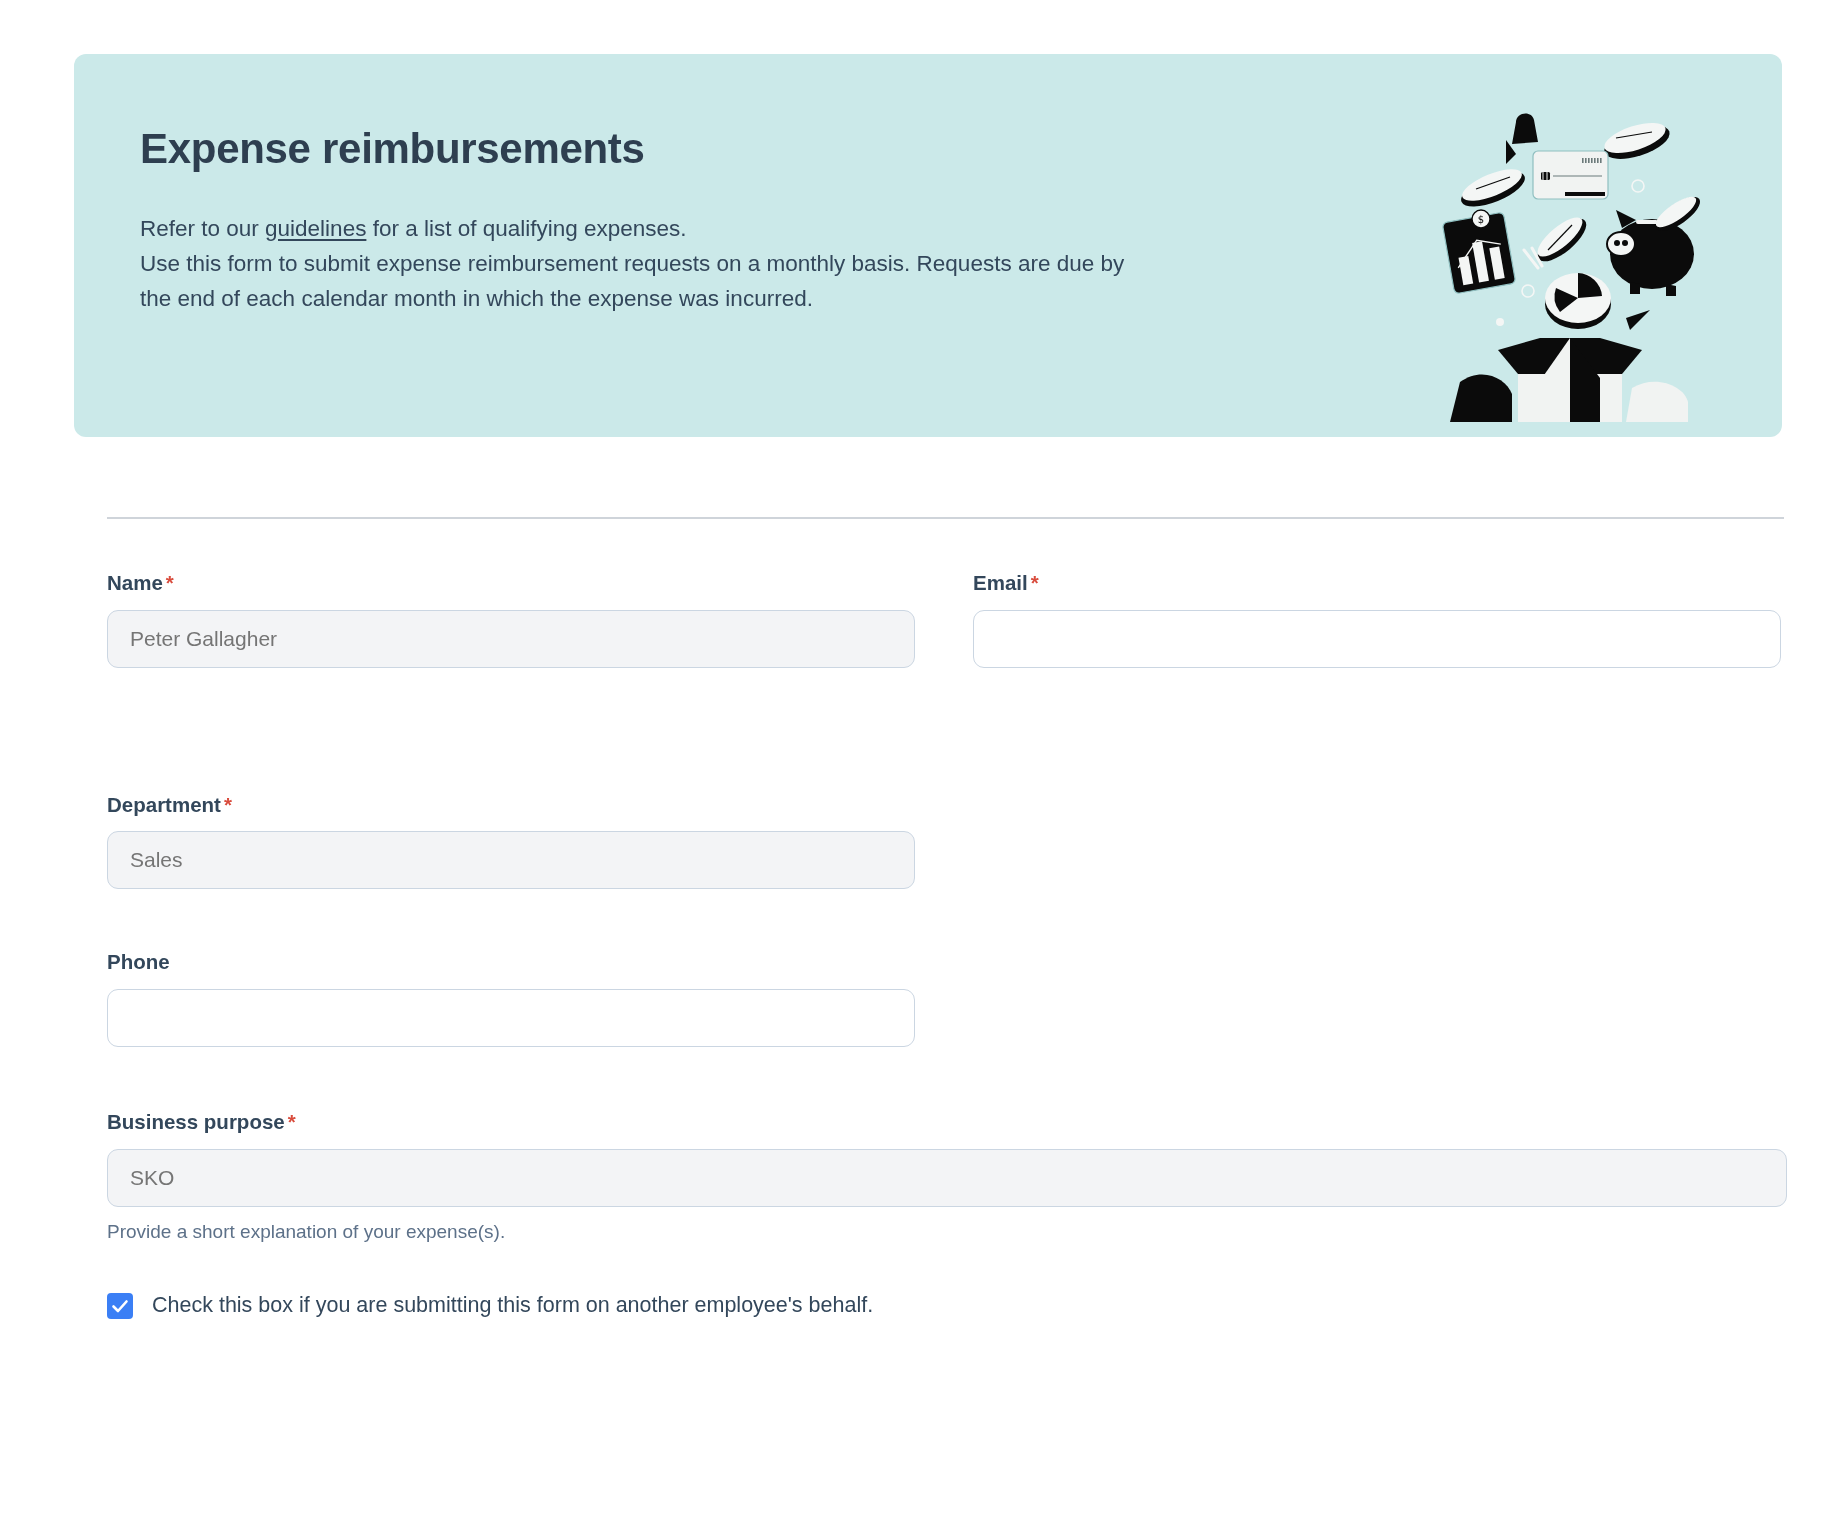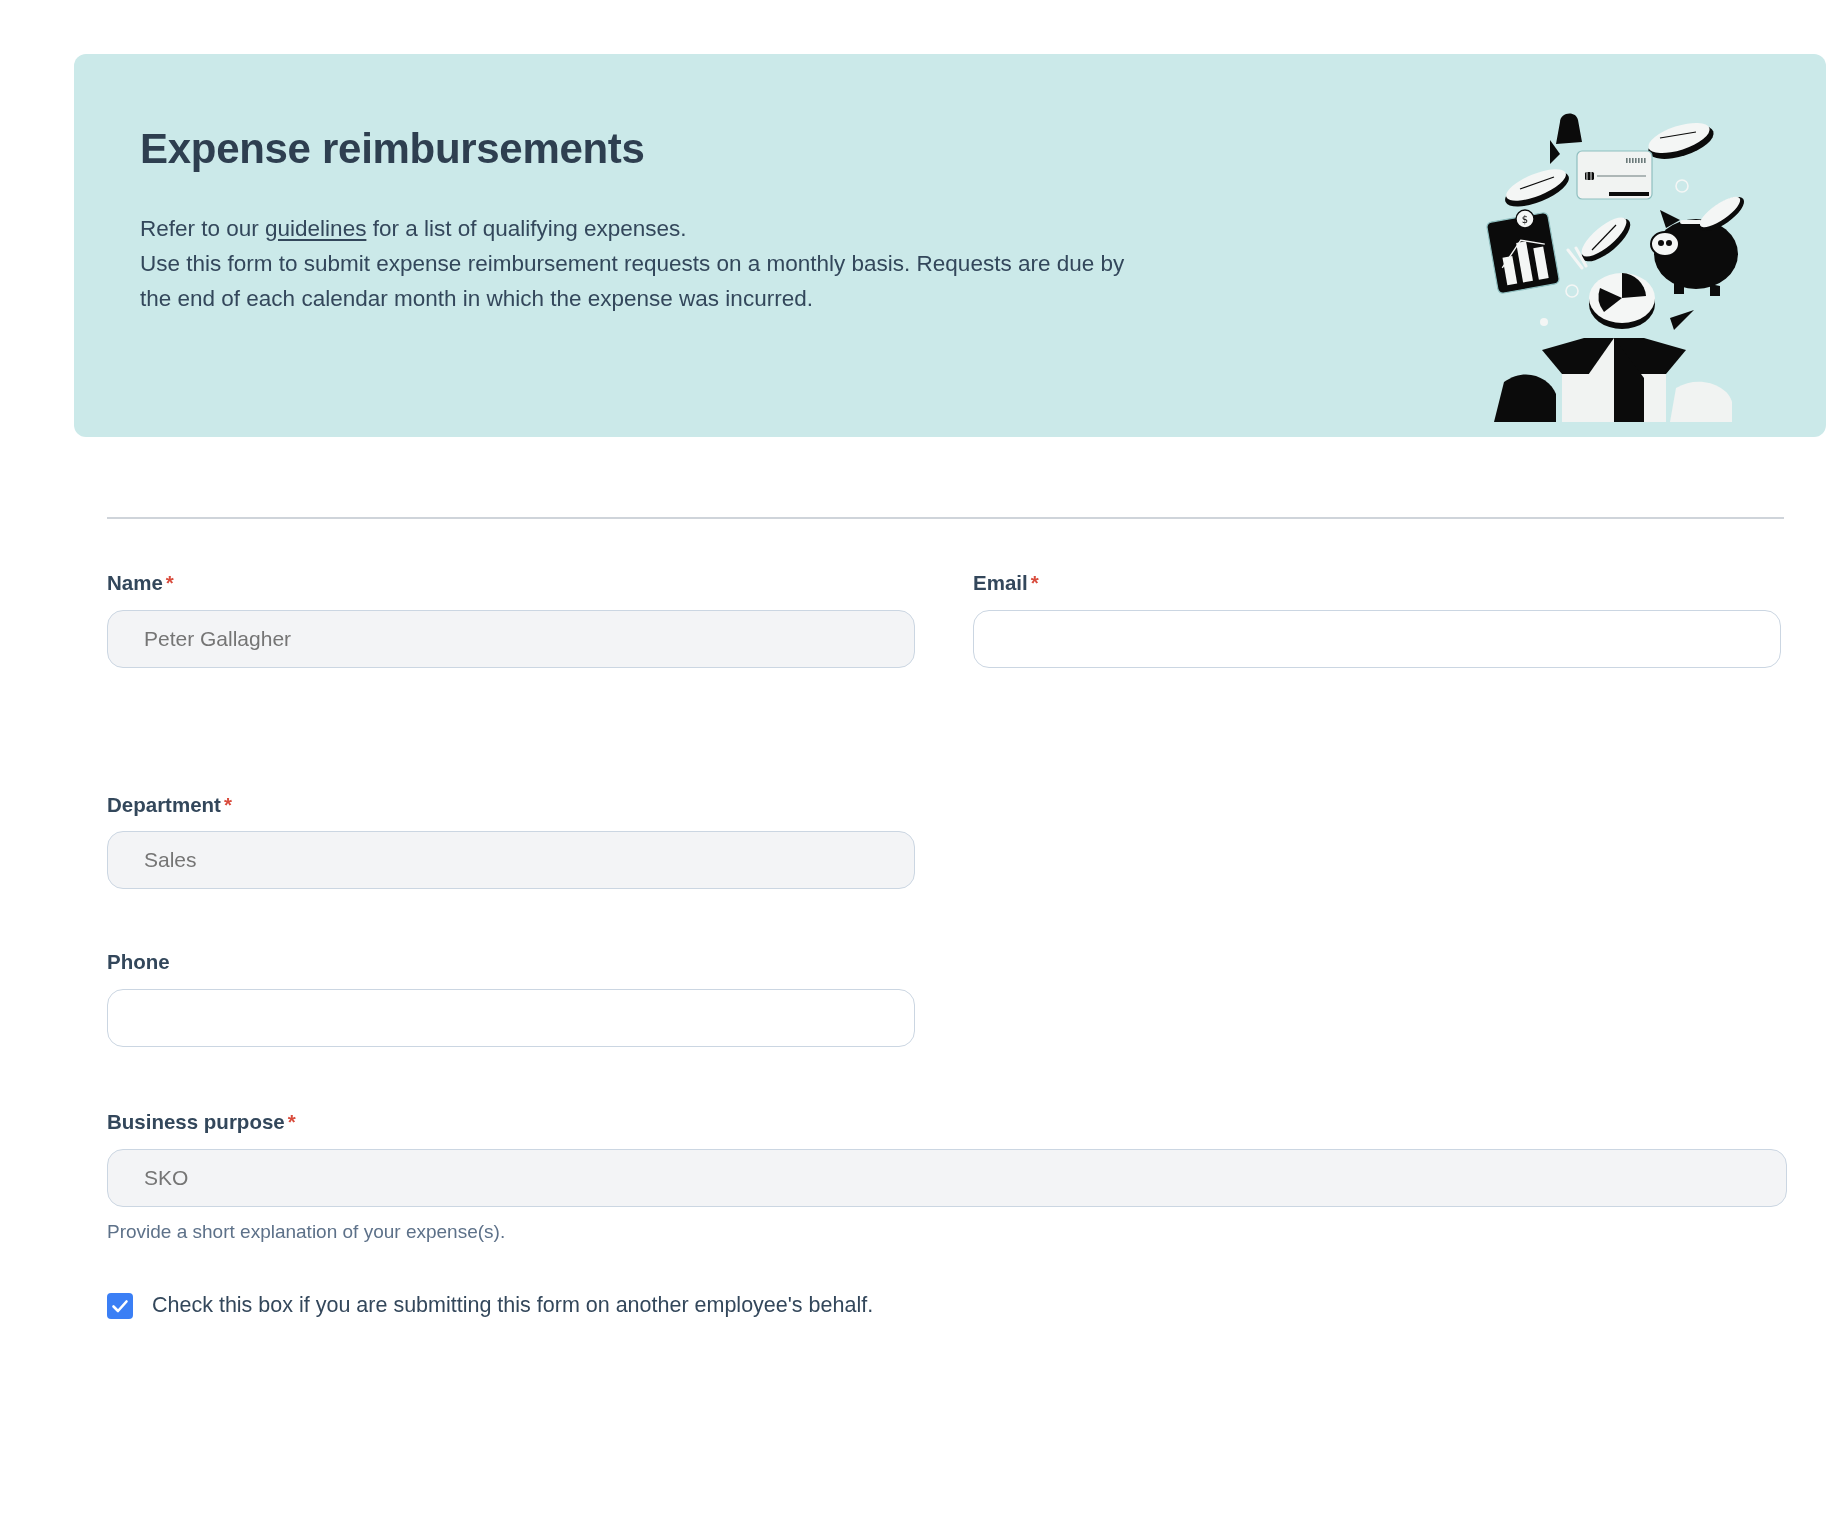--- a/index.html
+++ b/index.html
@@ -24,21 +24,20 @@
   
   .hero {
     position: absolute;
     left: 74px;
     top: 54px;
     width: 1708px;
     height: 383px;
     background: #cbe9e9;
     border-radius: 12px;
     overflow: hidden;
-    padding-left: 44px;
   }
   .hero-text {
     position: absolute;
     left: 66px;
     top: 72px;
     width: 1180px;
   }
   .hero-title {
     font-size: 42px;
     font-weight: bold;
@@ -118,26 +117,26 @@
     color: #d94c3d;
     font-weight: bold;
     margin-left: 3px;
   }
   .input {
     box-sizing: border-box;
     display: block;
     width: 100%;
     height: 58px;
     border: 1px solid #cbd6e2;
-    border-radius: 16px;
+    border-radius: 11px;
     background: #ffffff;
     font-family: "Liberation Sans", sans-serif;
     font-size: 21px;
     color: #7f1d1d;
-    padding: 0 36px;
+    padding: 0 22px;
     outline: none;
     line-height: 56px;
   }
   .input.filled {
     background: #f3f4f6;
   }
   .input.with-icon {
     padding-right: 66px;
   }
   .input-wrap {

